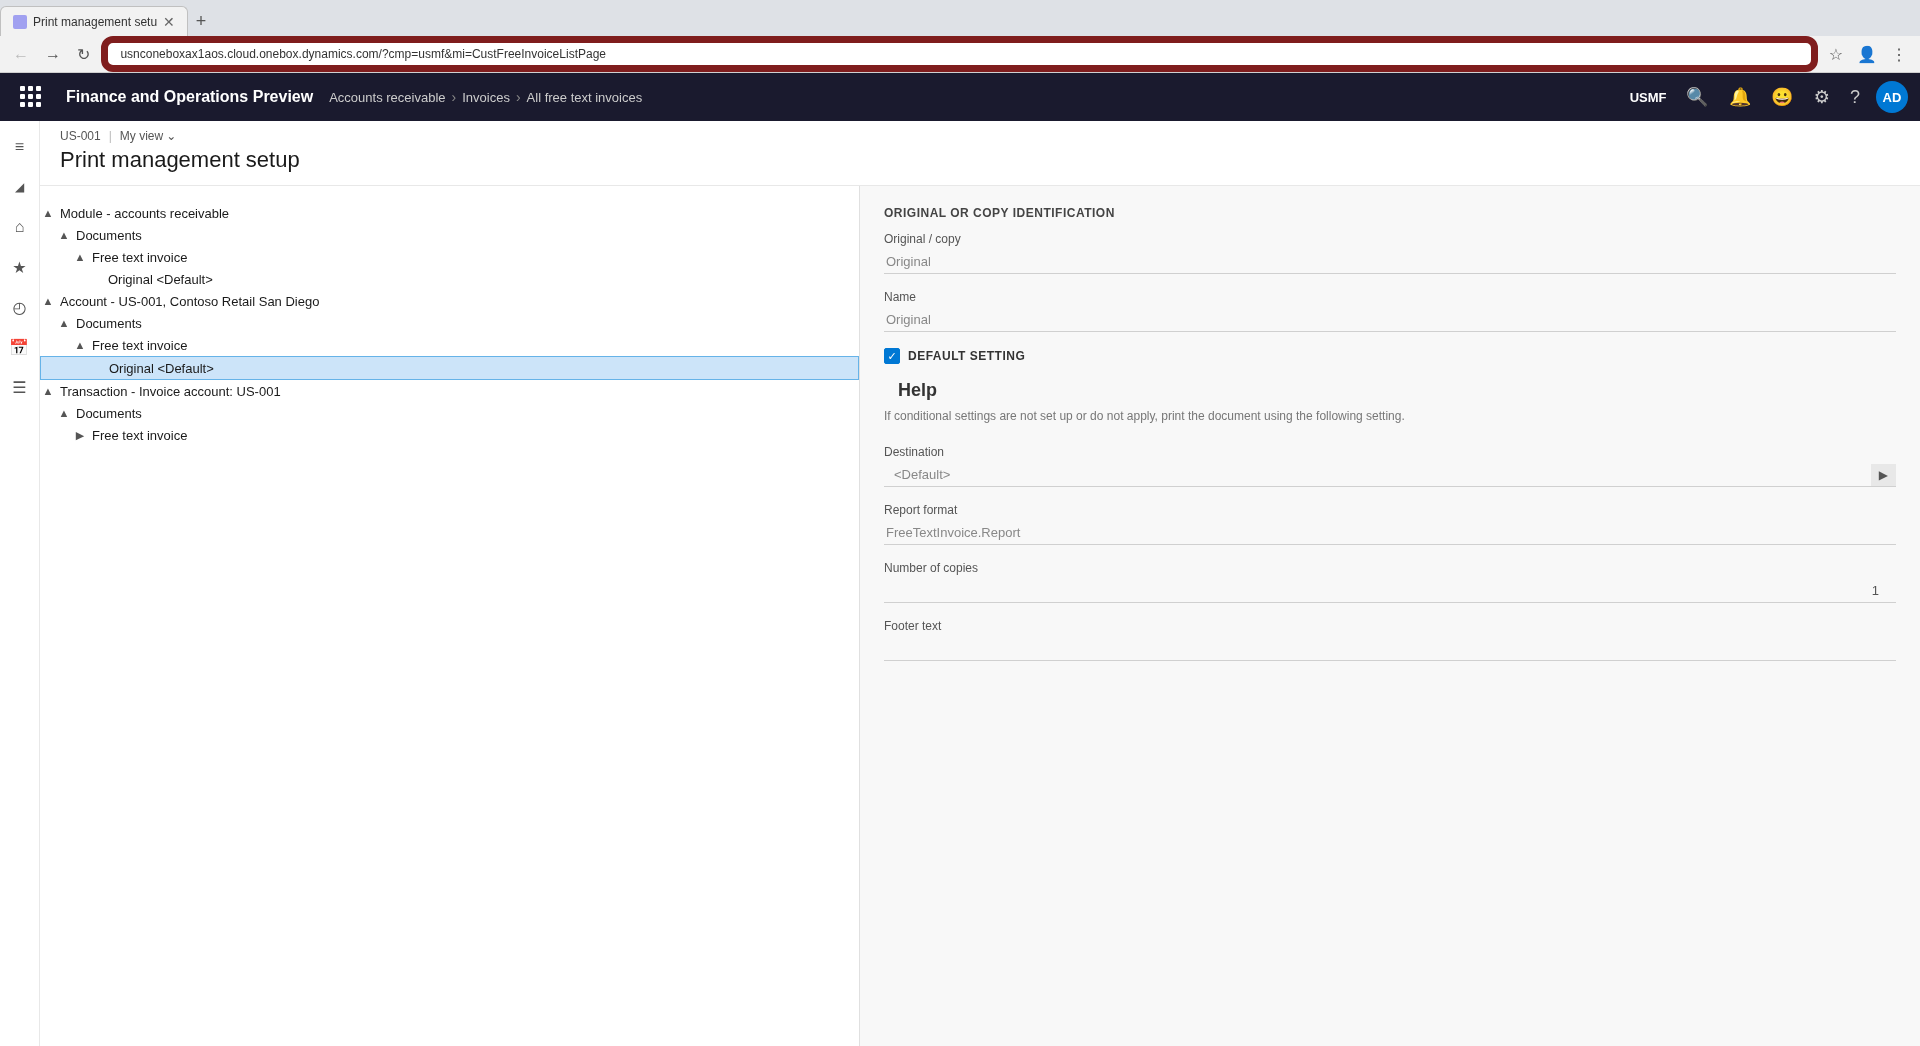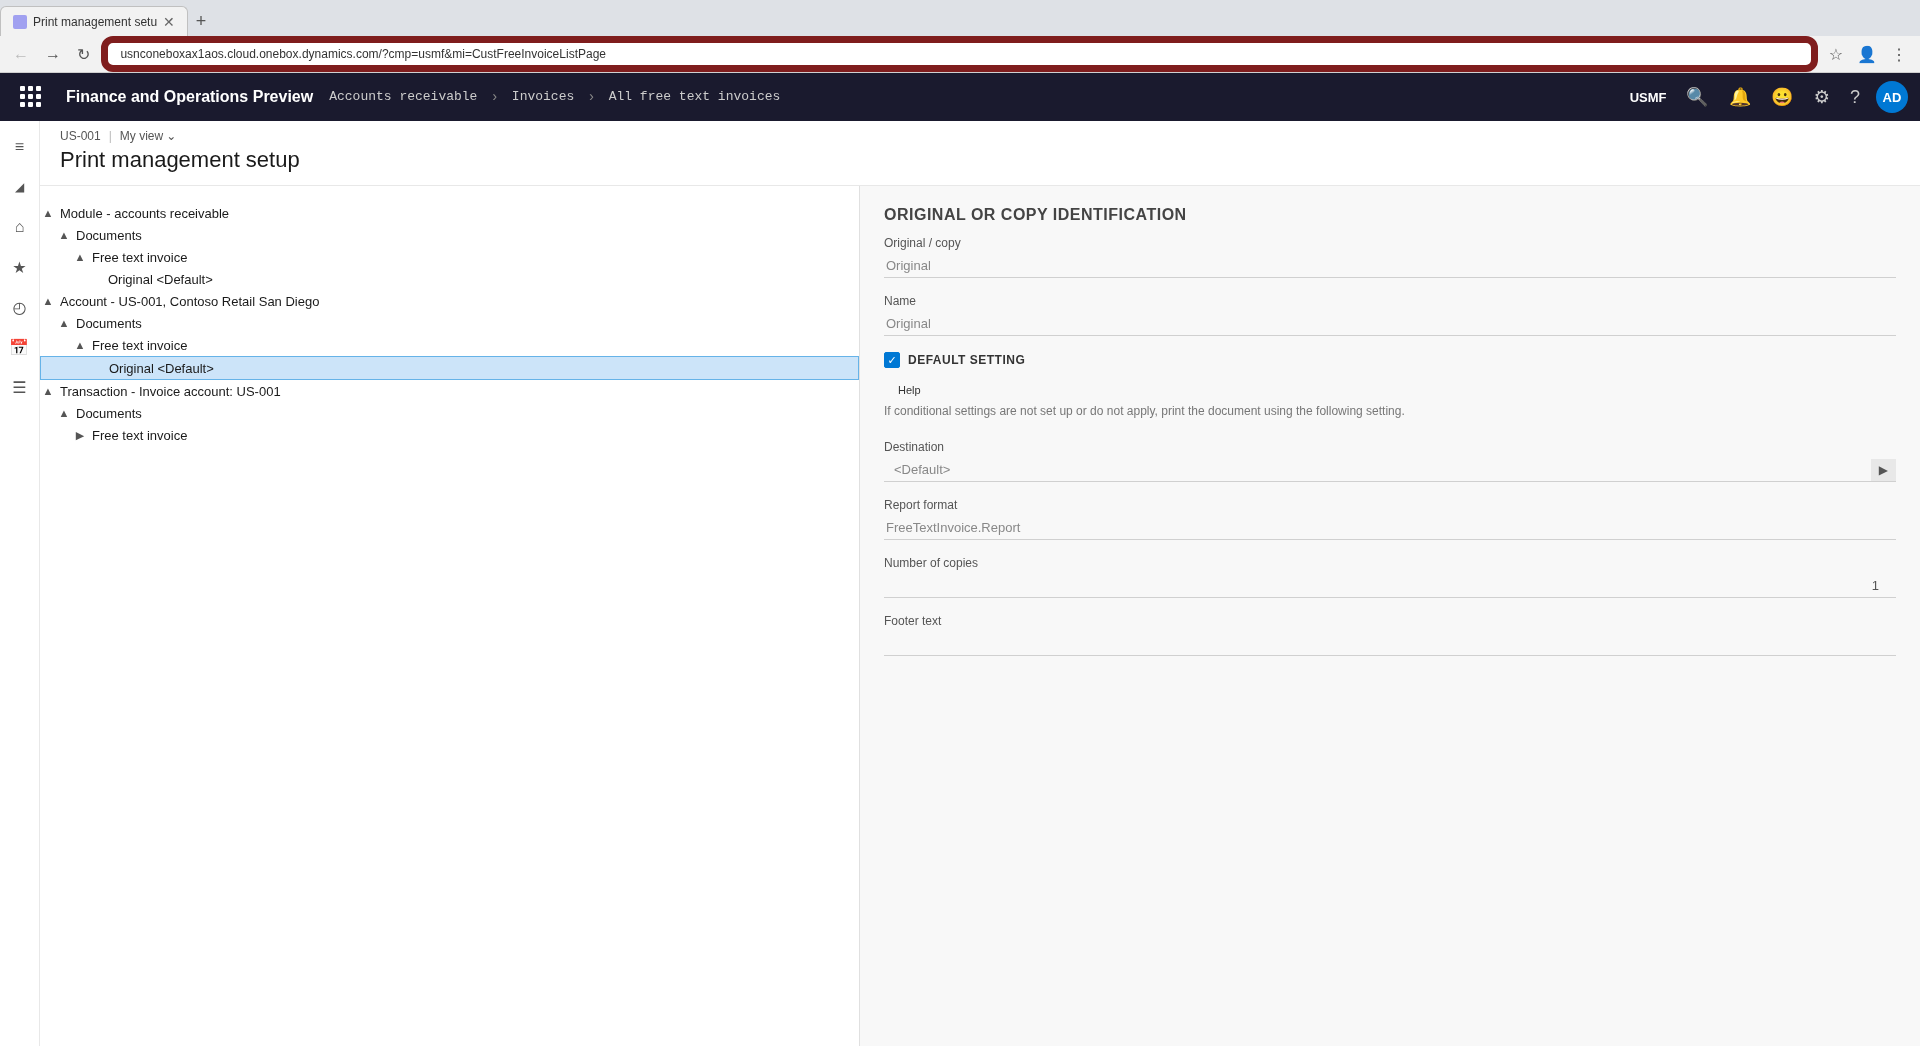--- a/index.html
+++ b/index.html
@@ -124,25 +124,25 @@
     }
     .top-nav-title {
       font-size: 16px;
       font-weight: 600;
       color: #fff;
       padding: 0 16px;
       white-space: nowrap;
     }
     .top-nav-breadcrumb {
       display: flex;
-      gap: 13px;
+      align-items: center;
+      gap: 6px;
       flex: 1;
       font-size: 13px;
       color: #ccc;
-      font-family: Liberation Mono, monospace;
     }
     .breadcrumb-sep { color: #888; font-size: 14px; }
     .breadcrumb-link {
       color: #ccc;
       text-decoration: none;
       cursor: pointer;
     }
     .top-nav-actions {
       display: flex;
       align-items: center;
@@ -285,21 +285,21 @@
     .tree-label { padding-left: 4px; }
 
     
     .detail-pane {
       flex: 1;
       overflow-y: auto;
       padding: 20px 24px;
       background: #f8f8f8;
     }
     .detail-section-title {
-      font-size: 16px;
+      font-size: 12px;
       font-weight: 600;
       color: #444;
       letter-spacing: 0.5px;
       text-transform: uppercase;
       margin-bottom: 12px;
     }
     .form-field {
       margin-bottom: 16px;
     }
     .form-label {
@@ -367,22 +367,22 @@
       font-weight: 700;
       color: #333;
       letter-spacing: 0.5px;
       text-transform: uppercase;
     }
 
     .help-section {
       margin-bottom: 20px;
     }
     .help-title {
-      font-size: 11px;
-      font-weight: 400;
+      font-size: 18px;
+      font-weight: 700;
       color: #333;
       margin-bottom: 6px;
       padding-left: 14px;
     }
     .help-text {
       font-size: 12px;
       color: #777;
       line-height: 1.5;
     }
 

